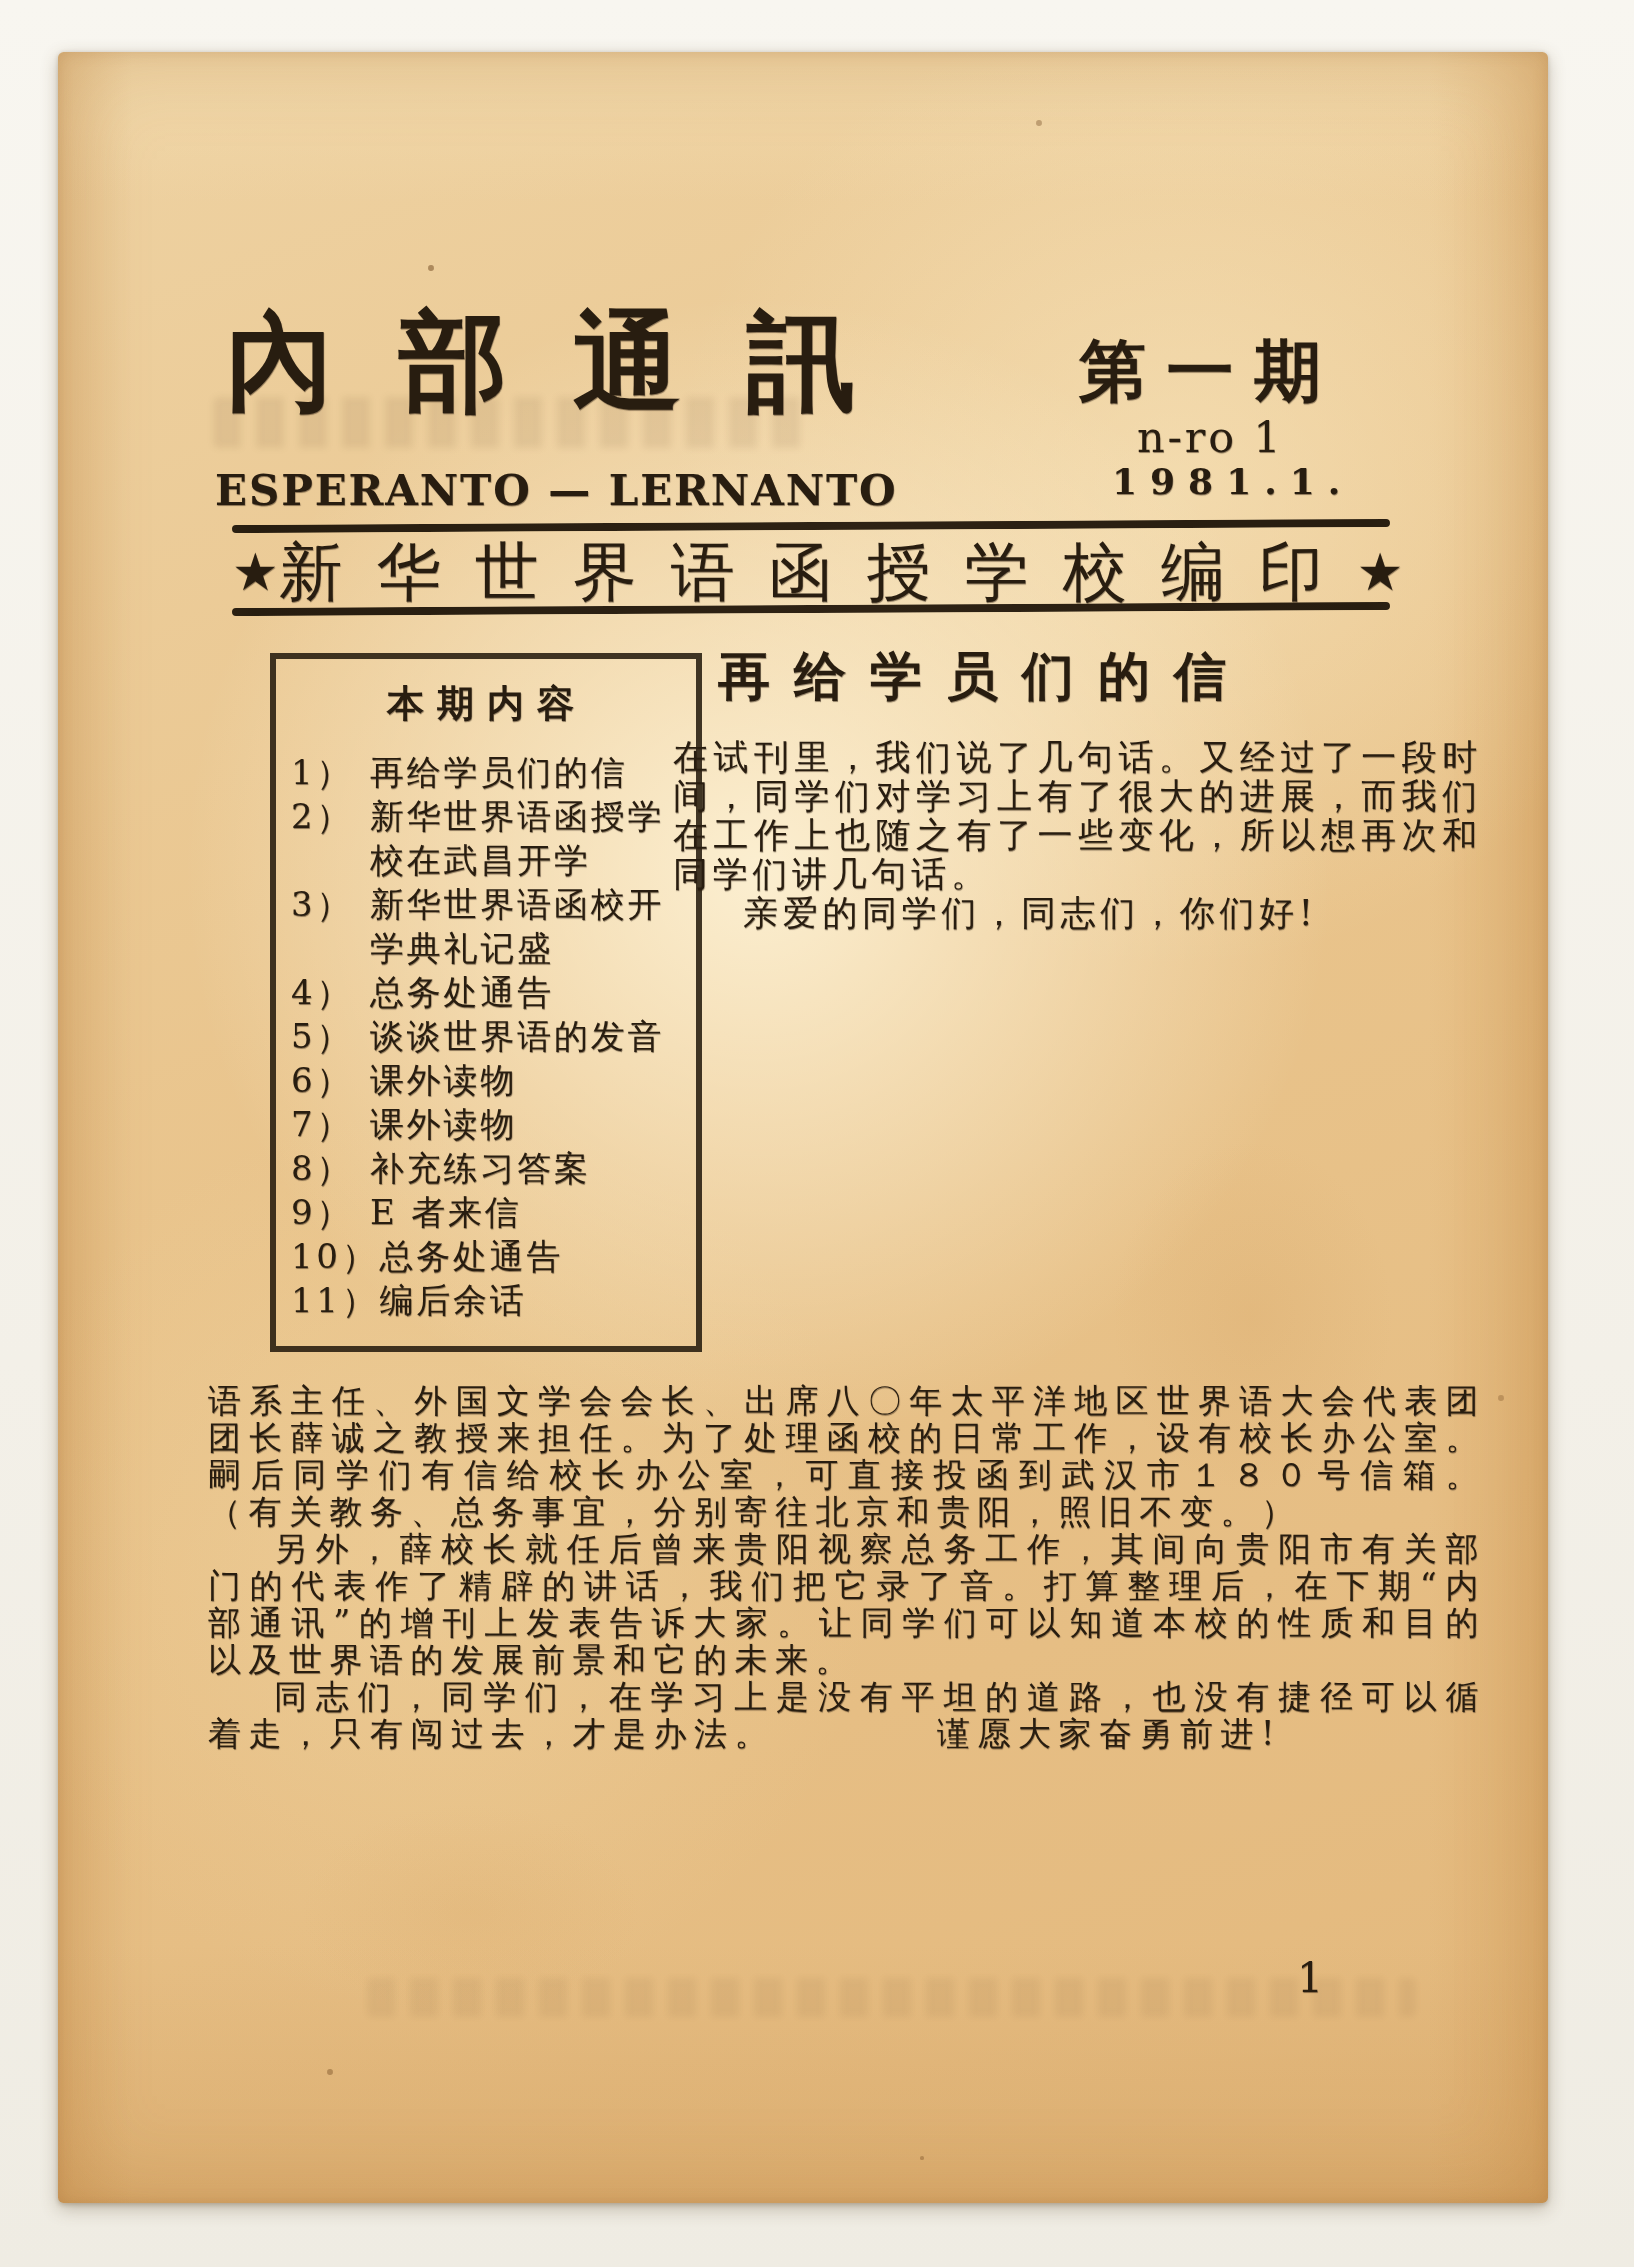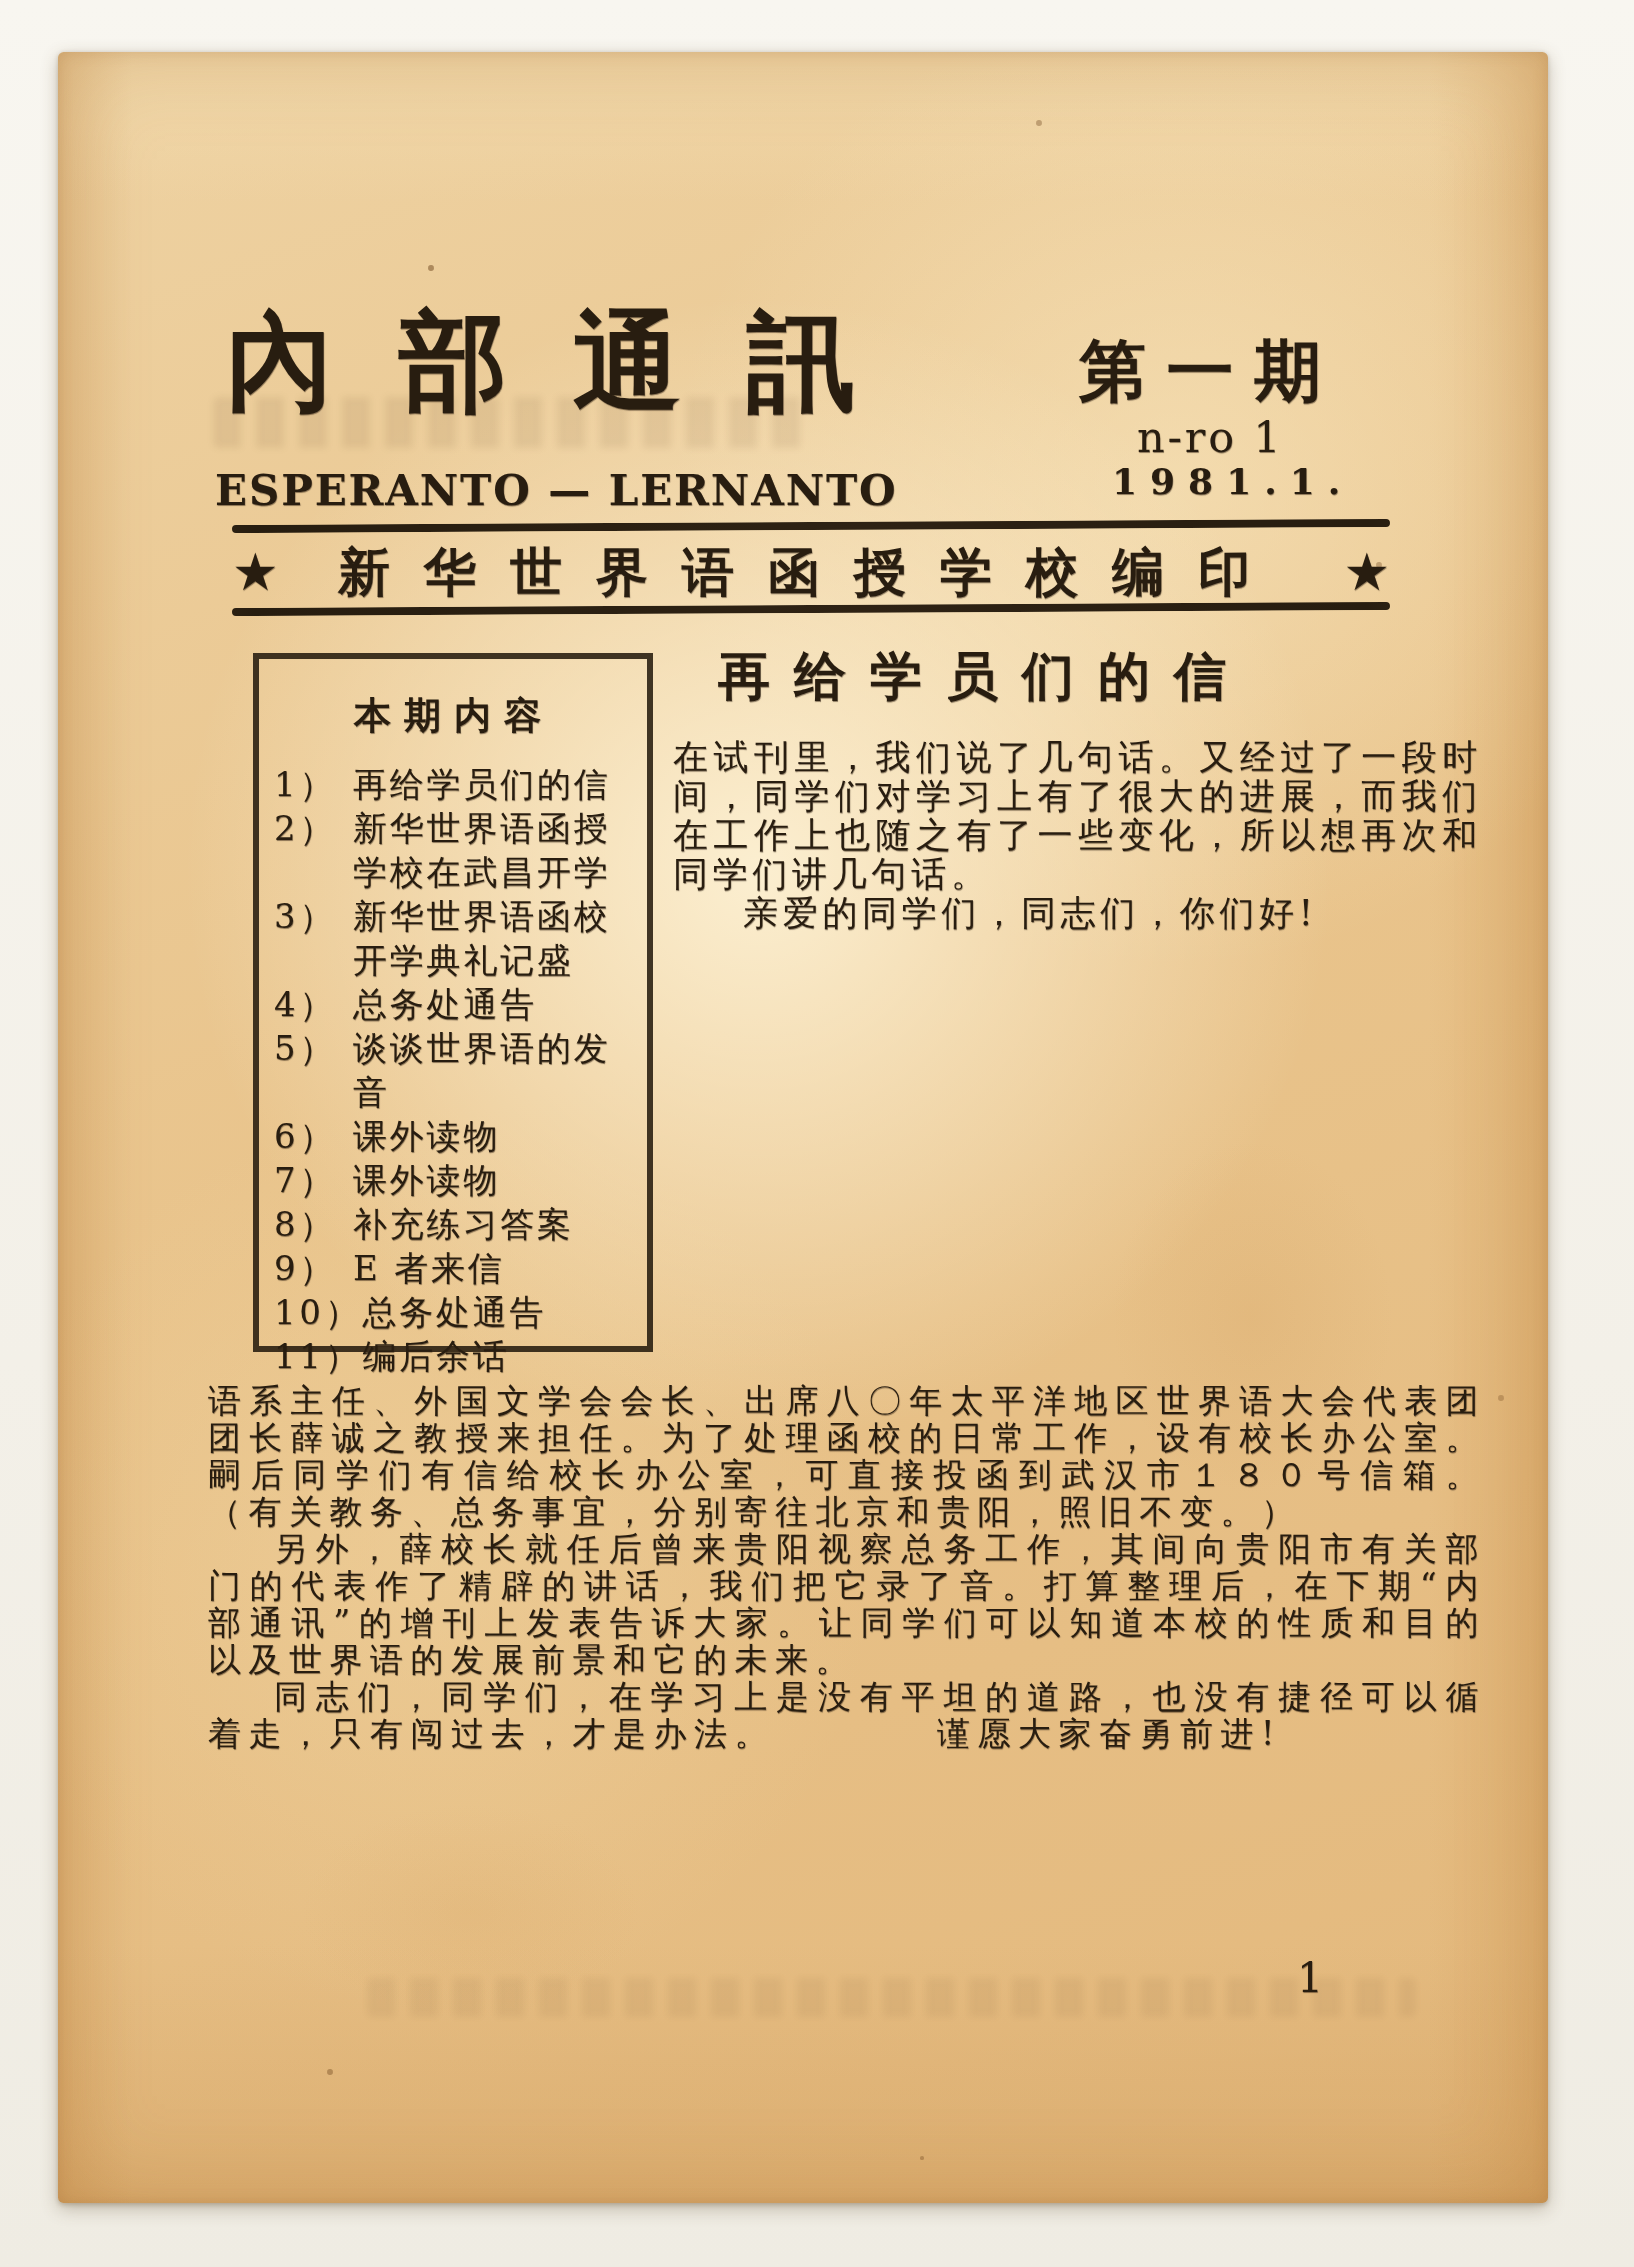--- a/index.html
+++ b/index.html
@@ -67,30 +67,30 @@
   }
   .rule-top { top: 470px; }
   .rule-bottom { top: 553px; height: 7.5px; }
 
   .banner {
     position: absolute; left: 174px; top: 491px; width: 1158px; height: 58px;
     display: flex; align-items: center; justify-content: space-between;
   }
   .banner .star { font-size: 52px; line-height: 1; }
   .banner-text {
-    font-size: 52px; font-weight: 700; letter-spacing: 34px;
+    font-size: 64px; font-weight: 400; letter-spacing: 34px;
     white-space: nowrap; line-height: 1;
   }
 
   .toc {
-    position: absolute; left: 195px; top: 601px;
-    width: 400px; height: 699px;
+    position: absolute; left: 212px; top: 601px;
+    width: 432px; height: 699px;
     box-sizing: border-box;
     border: 6.6px solid rgba(38,27,14,0.88);
-    padding: 32px 13px 0 15px;
+    padding: 20px 13px 0 15px;
   }
   .toc-heading {
     font-size: 37px; font-weight: 700; letter-spacing: 13px;
     text-align: center; margin-bottom: 20.6px; white-space: nowrap;
   }
   .toc-item { display: flex; font-size: 34px; line-height: 44px; }
   .toc-num { flex: 0 0 79px; letter-spacing: 3.7px; }
   .toc-label { flex: 1; letter-spacing: 2.8px; }
 
   .article {

